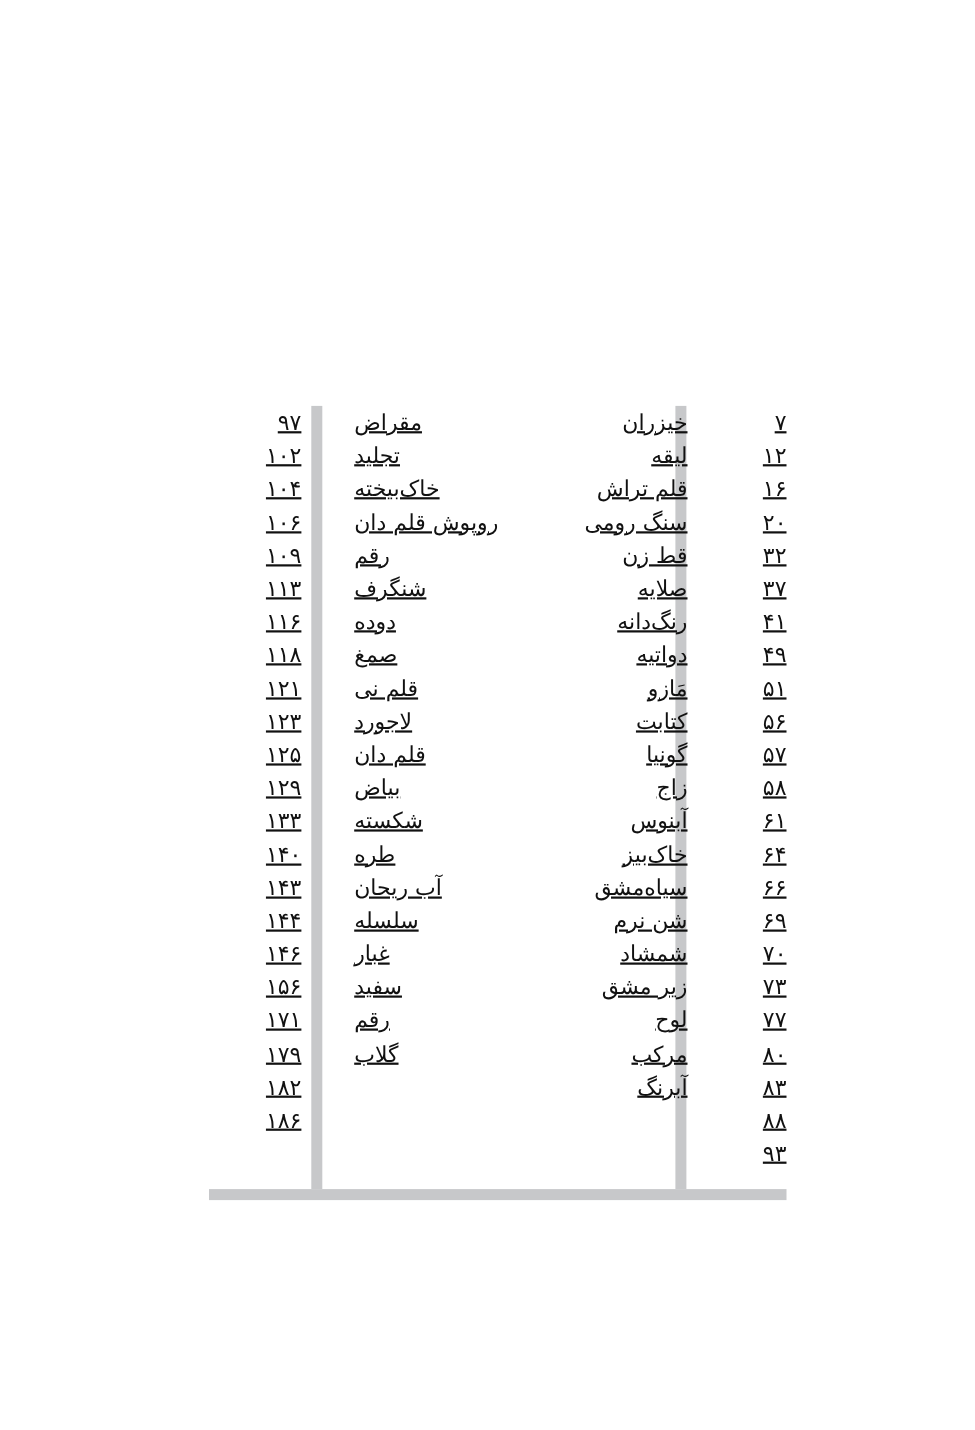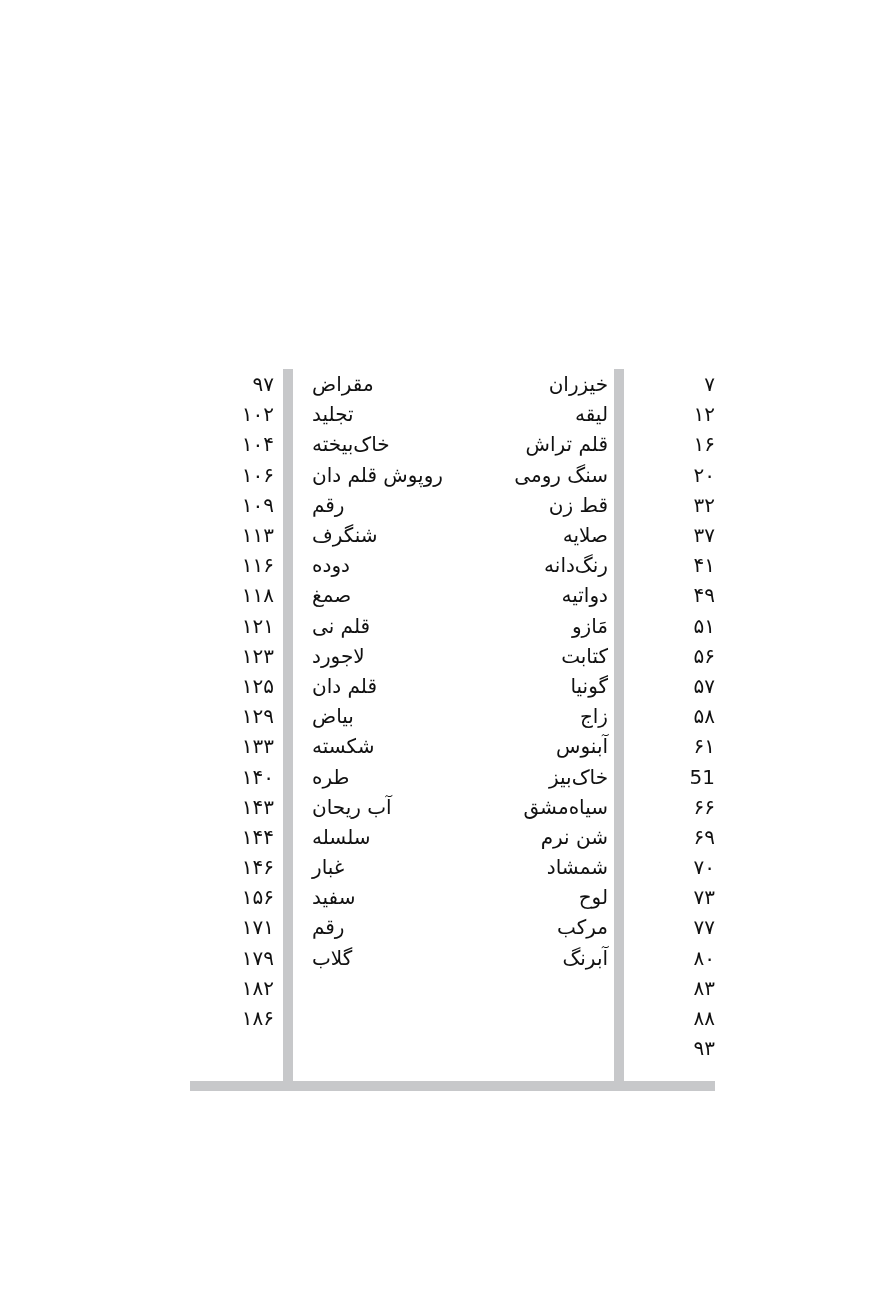--- a/index.html
+++ b/index.html
@@ -30,38 +30,39 @@
     left: 190px;
     top: 1081px;
     width: 525px;
     height: 10px;
     background: #c7c8ca;
   }
   .stack {
     position: absolute;
     top: 369px;
     direction: rtl;
+    text-decoration: underline;
   }
   .stack .row {
     height: 30.2px;
     display: flex;
     align-items: center;
     font-size: 20px;
     line-height: 1;
     white-space: nowrap;
   }
   
   .right-pages { left: 645px; width: 70px; }
   .right-pages .row { justify-content: flex-start; }
   
-  .right-terms { left: 380px; width: 228px; }
+  .right-terms { left: 397px; width: 228px; }
   .right-terms .row { justify-content: flex-start; } 
   
   .left-terms { left: 312px; width: 175px; }
-  .left-terms .row { justify-content: flex-end; } 
+  .left-terms .row { justify-content: flex-end; margin-left: 10px; } 
   
   .left-pages { left: 188px; width: 86px; }
   .left-pages .row { justify-content: flex-start; } 
 </style>
 </head>
 <body>
 
 <div class="page">
 
   <div class="vbar vbar-left"></div>
@@ -77,21 +78,21 @@
       <div class="row">۲۰</div>
       <div class="row">۳۲</div>
       <div class="row">۳۷</div>
       <div class="row">۴۱</div>
       <div class="row">۴۹</div>
       <div class="row">۵۱</div>
       <div class="row">۵۶</div>
       <div class="row">۵۷</div>
       <div class="row">۵۸</div>
       <div class="row">۶۱</div>
-      <div class="row">51</div>
+      <div class="row">۶۴</div>
       <div class="row">۶۶</div>
       <div class="row">۶۹</div>
       <div class="row">۷۰</div>
       <div class="row">۷۳</div>
       <div class="row">۷۷</div>
       <div class="row">۸۰</div>
       <div class="row">۸۳</div>
       <div class="row">۸۸</div>
       <div class="row">۹۳</div>
     </div>
@@ -107,20 +108,21 @@
       <div class="row">دواتیه</div>
       <div class="row">مَازو</div>
       <div class="row">کتابت</div>
       <div class="row">گونیا</div>
       <div class="row">زاج</div>
       <div class="row">آبنوس</div>
       <div class="row">خاک‌بیز</div>
       <div class="row">سیاه‌مشق</div>
       <div class="row">شن نرم</div>
       <div class="row">شمشاد</div>
+      <div class="row">زیر مشق</div>
       <div class="row">لوح</div>
       <div class="row">مرکب</div>
       <div class="row">آبرنگ</div>
     </div>
 
   <div class="stack left-terms">
       <div class="row">مقراض</div>
       <div class="row">تجلید</div>
       <div class="row">خاک‌بیخته</div>
       <div class="row">روپوش قلم دان</div>

